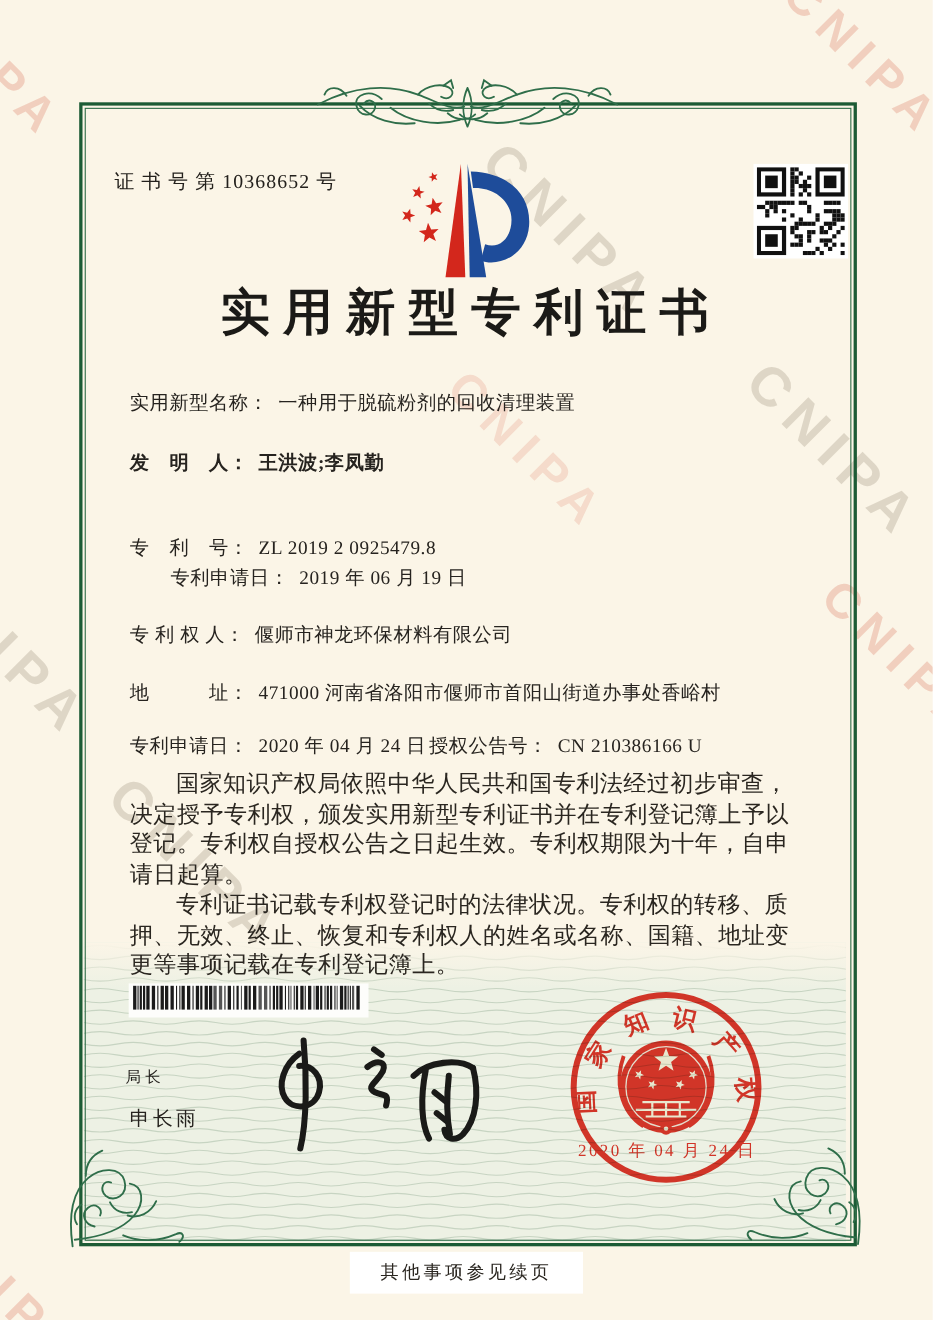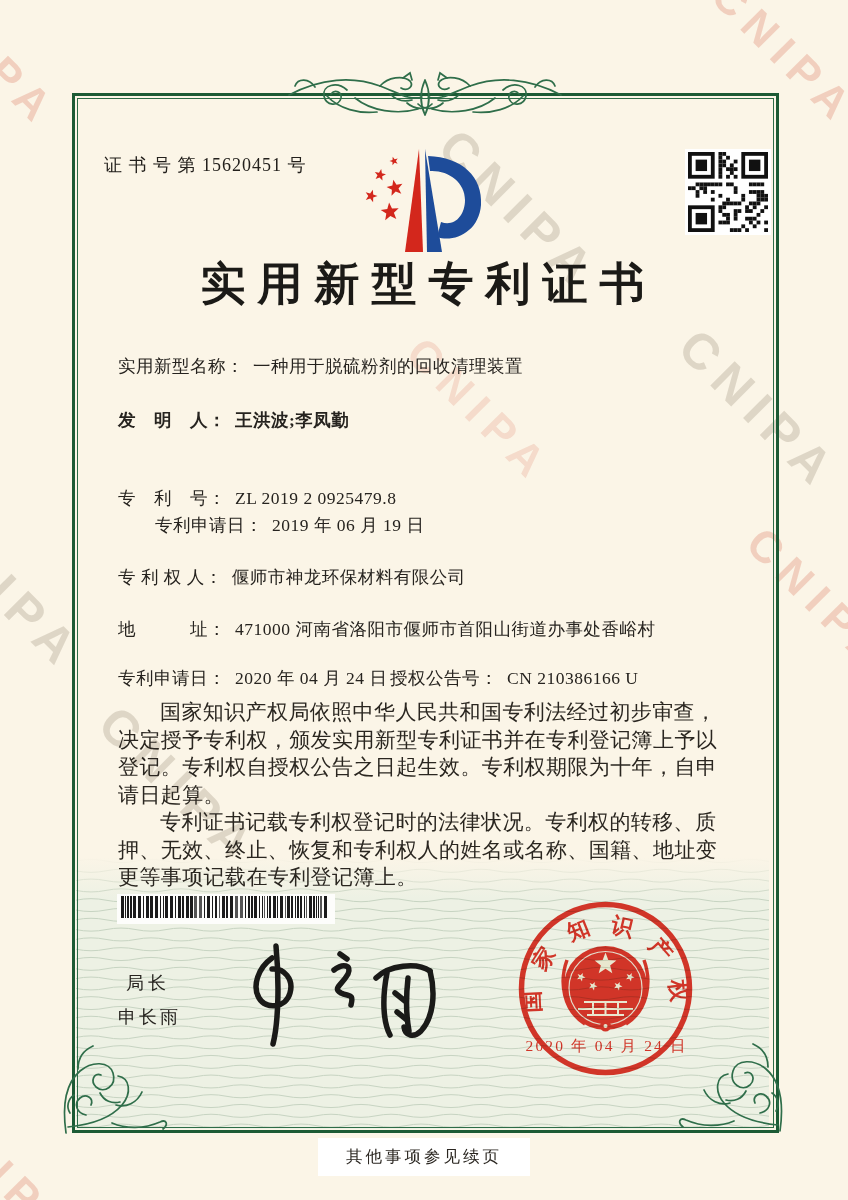--- a/index.html
+++ b/index.html
@@ -60,21 +60,21 @@
   .frow .pair2{position:absolute; left:252px; top:0; white-space:nowrap;margin-left:20px;}
   
   .paras{position:absolute; left:118px; top:699px; width:614px;}
   .paras p{
     margin:0; text-indent:2em; font-size:21px; line-height:27.5px;
     letter-spacing:0.4px; color:#2a2620;font-family:Liberation Serif, serif;
   }
   
   .barcode{position:absolute; left:117px; top:894px; background:#fdfdfb; padding:2px 3px;}
   
-  .signer-title{position:absolute; left:126px; top:971px; font-size:18px; letter-spacing:4px;}
+  .signer-title{position:absolute; left:114px; top:971px; font-size:14px; letter-spacing:4px;}
   .signer-name{position:absolute; left:118px; top:1005px; font-size:18px; letter-spacing:3px;}
   .signature{position:absolute; left:220px; top:938px; width:228px; height:118px;}
   
   .seal{position:absolute; left:515px; top:898px; width:181px; height:181px; mix-blend-mode:multiply; opacity:0.93;}
   
   .page-num{
     position:absolute; left:72px; top:1095px; width:701px; text-align:center;
     font-size:15px; letter-spacing:1px; color:#33302a;
   }
   .cont-note{
@@ -168,21 +168,21 @@
         <path d="M18,72 c-6,4 -8,12 -4,18"></path>
       </g>
     </svg>
   </div>
   <div class="orn" style="left:678px; top:1021px; width:112px; height:112px;">
     <svg viewBox="0 0 112 112" width="112" height="112">
       <use href="#fl-corner" transform="translate(112,0) scale(-1,1)"></use>
     </svg>
   </div>
 
-  <div class="cert-no">证 书 号 第 15620451 号</div>
+  <div class="cert-no">证 书 号 第 10368652 号</div>
 
   <div class="logo">
     <svg viewBox="0 0 150 115" width="150" height="115">
       <g id="logo-stars">
           <polygon points="42.7,12.7 44.6,15.2 47.7,14.4 45.9,17.0 47.6,19.7 44.6,18.8 42.5,21.3 42.5,18.1 39.5,16.9 42.5,15.9" fill="#d3271c"></polygon>
           <polygon points="31.2,25.1 31.9,29.3 36.0,30.3 32.2,32.2 32.5,36.5 29.5,33.5 25.6,35.1 27.5,31.3 24.8,28.0 29.0,28.7" fill="#d3271c"></polygon>
           <polygon points="43.3,35.7 46.5,40.8 52.4,39.8 48.5,44.4 51.3,49.7 45.7,47.5 41.5,51.7 41.9,45.8 36.6,43.0 42.4,41.6" fill="#d3271c"></polygon>
           <polygon points="22.9,45.8 23.2,50.4 27.5,51.9 23.2,53.6 23.1,58.2 20.2,54.6 15.8,55.9 18.3,52.0 15.7,48.3 20.1,49.4" fill="#d3271c"></polygon>
           <polygon points="39.1,58.5 42.0,64.6 48.7,64.2 43.9,68.8 46.3,75.1 40.4,72.0 35.2,76.2 36.3,69.6 30.7,66.0 37.3,65.0" fill="#d3271c"></polygon>
         </g>

